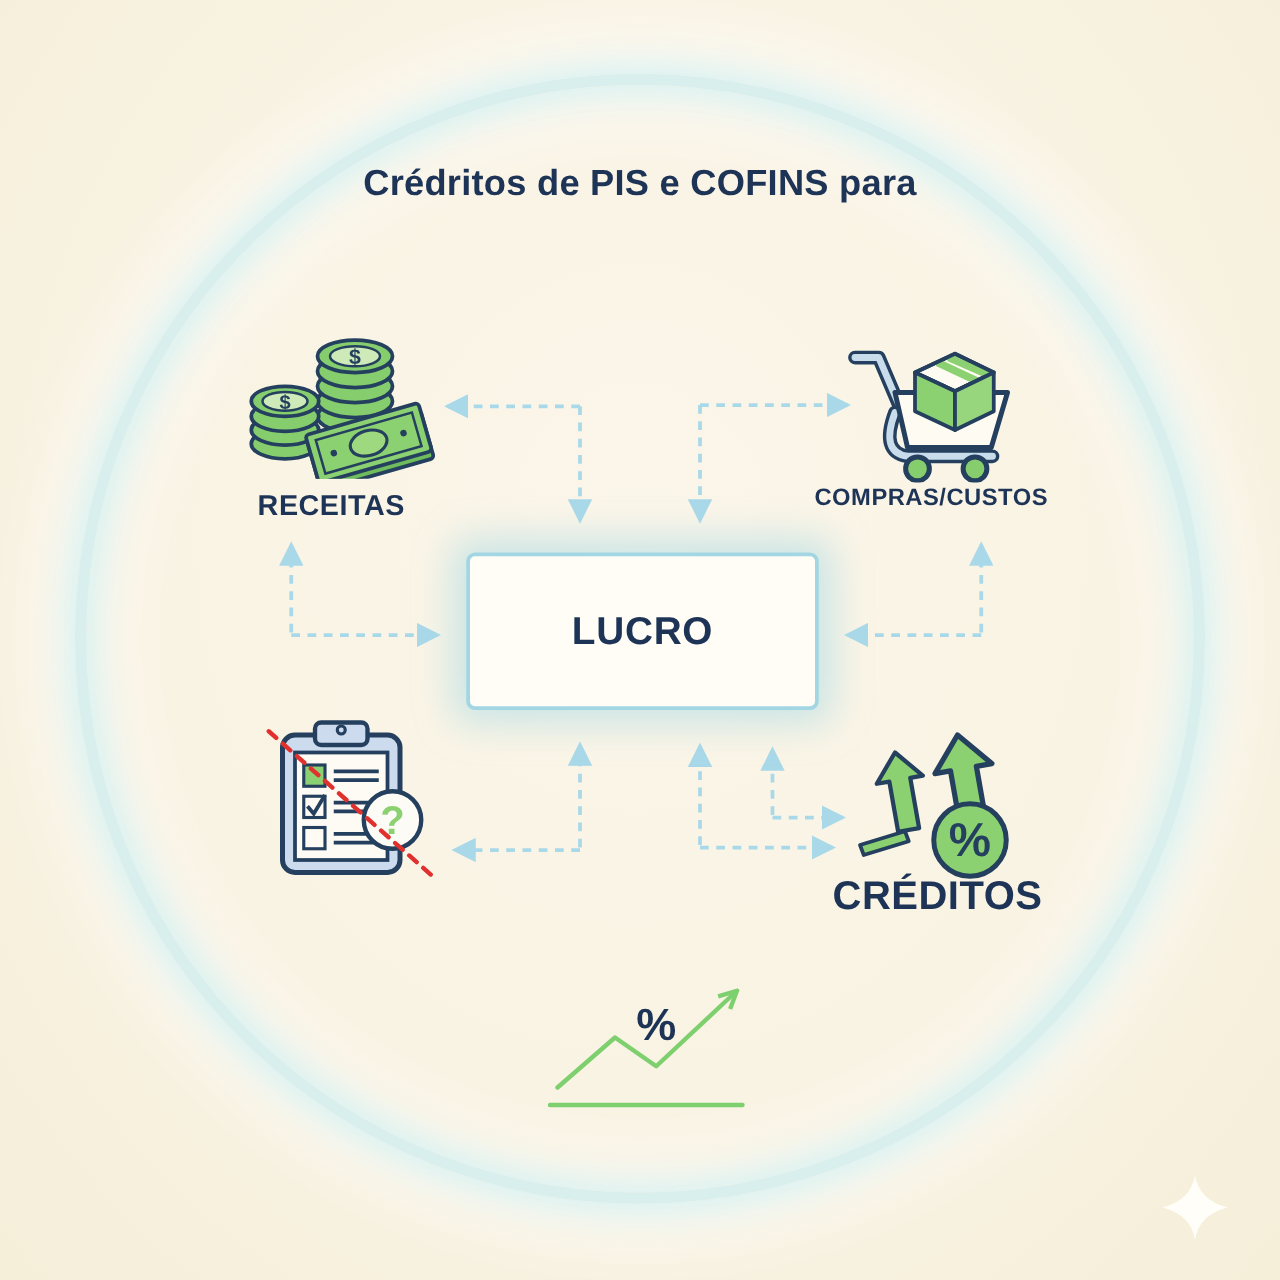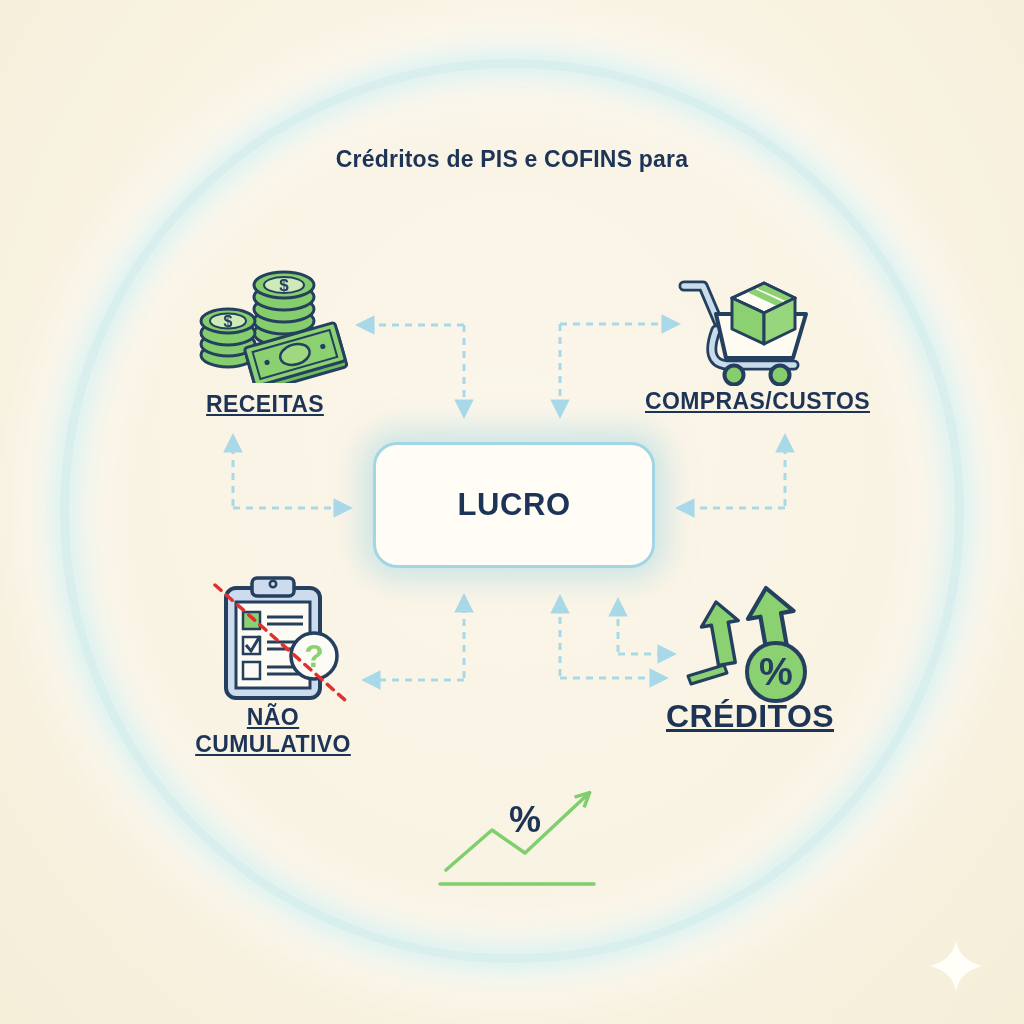--- a/index.html
+++ b/index.html
@@ -8,35 +8,35 @@
     background:radial-gradient(ellipse at 50% 42%, #fbf6ea 0%, #f9f3e3 55%, #f5eed9 100%);
     font-family:"Liberation Sans", sans-serif;
   }
   .ring{
     position:absolute;left:60px;top:59px;width:886px;height:886px;border-radius:50%;
     border:9px solid #d9efee;
     box-shadow:0 0 26px 8px rgba(214,240,240,0.95), inset 0 0 26px 8px rgba(214,240,240,0.95),
                0 0 60px 26px rgba(255,255,255,0.65), inset 0 0 60px 26px rgba(255,255,255,0.55);
   }
   .title{
-    position:absolute;left:0;right:0;top:128px;margin:16px;text-align:center;
-    font-size:23px;font-weight:700;color:#1d3456;line-height:1.32;letter-spacing:0.2px;
+    position:absolute;left:0;right:0;top:128px;margin:0;text-align:center;
+    font-size:29px;font-weight:700;color:#1d3456;line-height:1.32;letter-spacing:0.2px;
   }
   .center-box{
     position:absolute;left:373px;top:442px;width:282px;height:126px;box-sizing:border-box;
-    border:3px solid #a3d6e3;border-radius:24px;background:#fffdf6;
+    border:3px solid #a3d6e3;border-radius:7px;background:#fffdf6;
     box-shadow:0 0 28px 12px rgba(168,216,228,0.55);
     display:flex;align-items:center;justify-content:center;text-align:center;
     font-size:31px;font-weight:700;color:#1d3456;line-height:1.3;letter-spacing:0.6px;
   }
   .node-label{
-    position:absolute;text-align:center;font-weight:700;color:#1d3456;letter-spacing:0.4px;text-decoration:underline;
+    position:absolute;text-align:center;font-weight:700;color:#1d3456;letter-spacing:0.4px;
   }
   .lbl-receitas{left:180px;top:391px;width:170px;font-size:23px;}
-  .lbl-compras{left:645px;top:388px;width:200px;font-size:23px;}
+  .lbl-compras{left:645px;top:388px;width:200px;font-size:19px;}
   .lbl-nao{left:175px;top:704px;width:196px;font-size:23px;}
   .lbl-creditos{left:658px;top:698px;width:184px;font-size:32px;}
   .abs{position:absolute;}
   svg{display:block;}
 </style>
 </head>
 <body>
 
 <div class="canvas">
 
@@ -138,21 +138,20 @@
       <rect x="33" y="61" width="17" height="17" fill="#fdfbf4" stroke-width="2.5"></rect>
       <path d="M36 69 L41 75 L50 60" fill="none" stroke-width="3"></path>
       <path d="M57 66 H93 M57 73 H93" stroke-width="3"></path>
       <rect x="33" y="86" width="17" height="17" fill="#fdfbf4" stroke-width="2.5"></rect>
       <path d="M57 91 H93 M57 98 H93" stroke-width="3"></path>
     </g>
     <circle cx="104" cy="80" r="23" fill="#fdfbf6" stroke="#24405e" stroke-width="3.5"></circle>
     <text x="104" y="91" font-size="32" font-weight="700" fill="#8bd171" text-anchor="middle">?</text>
     <line x1="5" y1="9" x2="135" y2="124" stroke="#e0312f" stroke-width="3.5" stroke-dasharray="8 7" stroke-linecap="round"></line>
   </svg>
-  <div class="node-label lbl-nao">NÃO CUMULATIVO</div>
 
   <svg class="abs" style="left:676px;top:576px" width="142" height="128" viewBox="0 0 142 128">
     <g transform="translate(40,26) rotate(-10) scale(0.85)">
       <path d="M0 0 L22 26 L10 26 L10 74 L-10 74 L-10 26 L-22 26 Z" fill="#8bd171" stroke="#24405e" stroke-width="4" stroke-linejoin="round"></path>
     </g>
     <g transform="translate(90,12) rotate(-10) scale(1.05)">
       <path d="M0 0 L22 26 L10 26 L10 78 L-10 78 L-10 26 L-22 26 Z" fill="#8bd171" stroke="#24405e" stroke-width="4" stroke-linejoin="round"></path>
     </g>
     <polygon points="12,100 48,89 51,97 15,108" fill="#8bd171" stroke="#24405e" stroke-width="3" stroke-linejoin="round"></polygon>
     <circle cx="100" cy="96" r="29" fill="#8bd171" stroke="#24405e" stroke-width="4"></circle>

